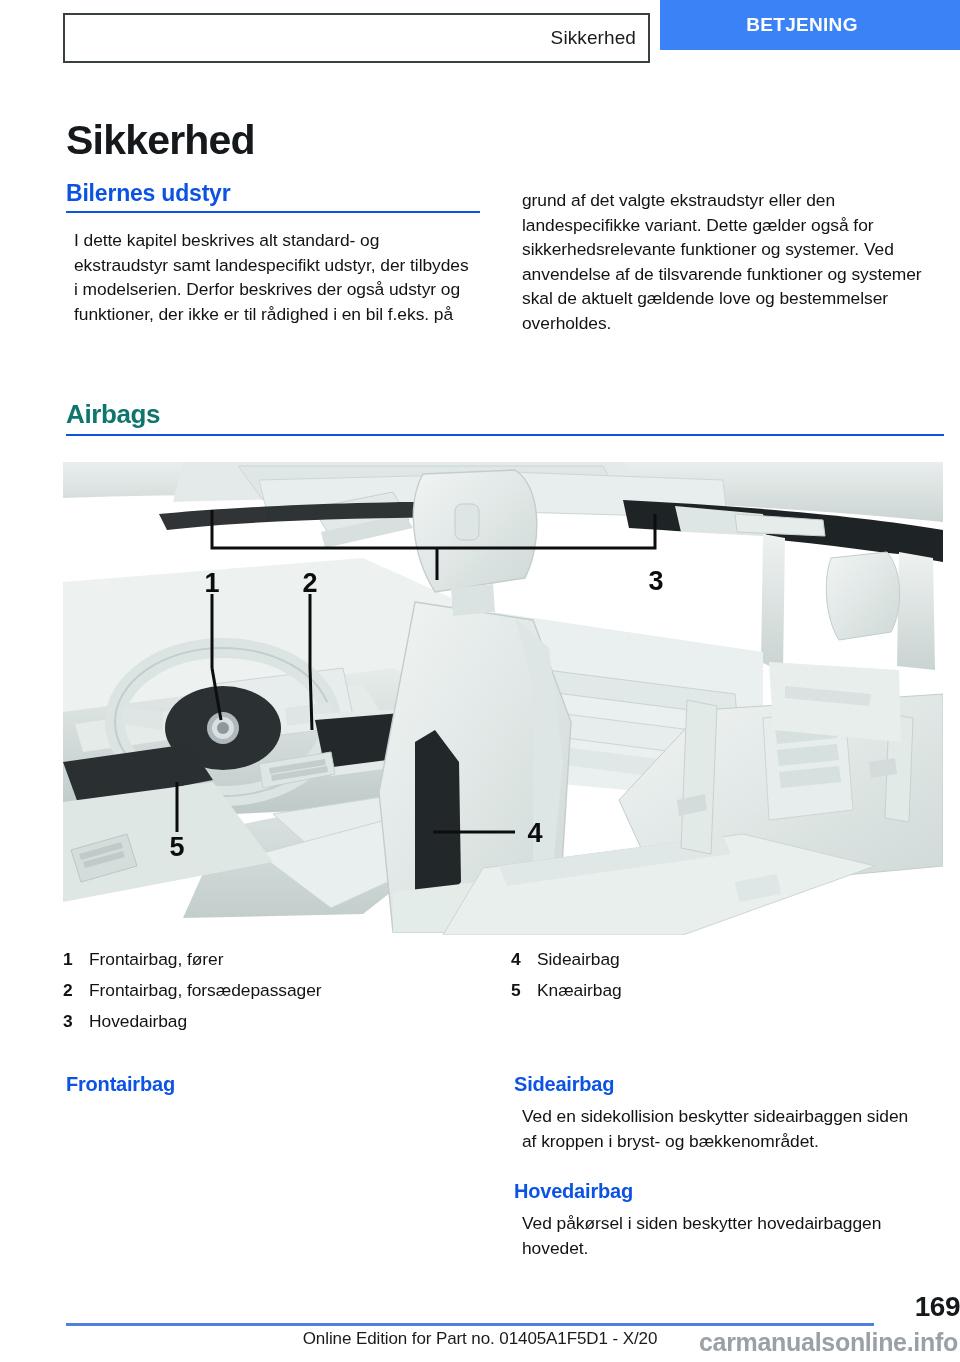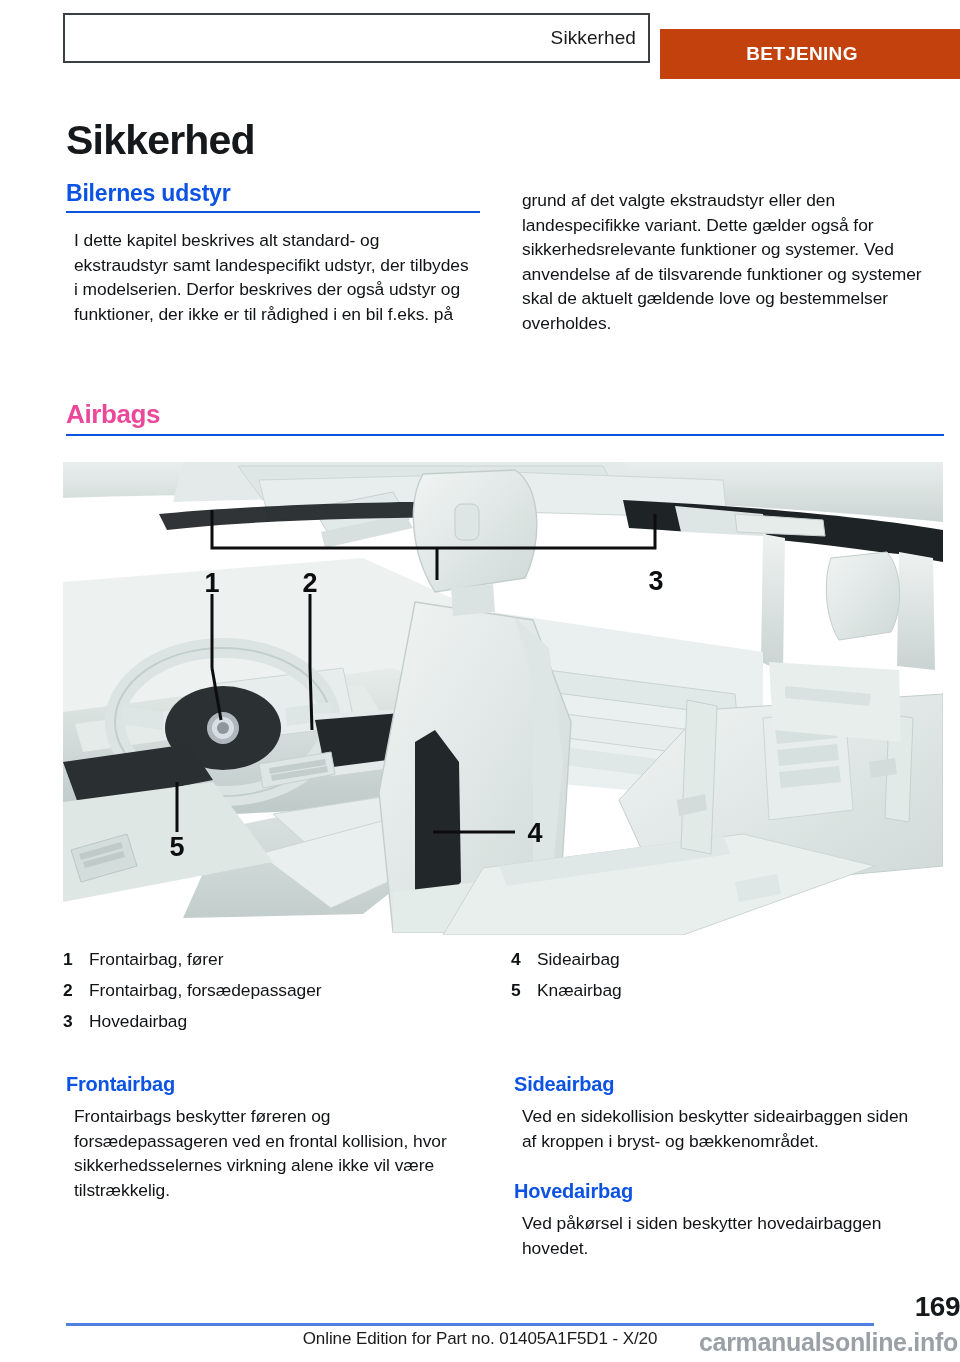--- a/index.html
+++ b/index.html
@@ -40,24 +40,24 @@
   }
   #header-chapter-label {
     font-size: 19px;
     color: #1b1b1b;
     letter-spacing: 0.1px;
     white-space: nowrap;
   }
   #header-section-tab {
     position: absolute;
     left: 660px;
-    top: 29px;
+    top: 0;
     width: 300px;
     height: 50px;
-    background: #c2410c;
+    background: #3b82f6;
     display: flex;
     align-items: center;
     justify-content: center;
   }
   #header-section-label {
     color: #ffffff;
     font-size: 19px;
     font-weight: bold;
     letter-spacing: 0.3px;
     white-space: nowrap;
@@ -136,21 +136,21 @@
   #airbags-heading-wrap {
     position: absolute;
     left: 66px;
     top: 330px;
     width: 878px;
   }
   #airbags-heading {
     margin: 0;
     font-size: 26px;
     font-weight: bold;
-    color: #ec4899;
+    color: #0f766e;
     letter-spacing: -0.4px;
     line-height: 1.15;
     padding-bottom: 4px;
     border-bottom: 2px solid #0c53e4;
   }
 
   
   #airbag-illustration {
     position: absolute;
     left: 63px;
@@ -469,21 +469,20 @@
         <span class="legend-num">5</span>
         <span class="legend-label">Knæairbag</span>
       </div>
     </div>
   </div>
 
   <div id="bottom-columns">
     <div class="bcol-left">
       <div class="text-block">
         <h3 class="blue-heading">Frontairbag</h3>
-        <p class="body-text">Frontairbags beskytter føreren og forsædepassageren ved en frontal kollision, hvor sikkerhedsselernes virkning alene ikke vil være tilstrækkelig.</p>
       </div>
     </div>
     <div class="bcol-right">
       <div class="text-block">
         <h3 class="blue-heading">Sideairbag</h3>
         <p class="body-text">Ved en sidekollision beskytter sideairbaggen siden af kroppen i bryst- og bækkenområdet.</p>
       </div>
       <div class="text-block">
         <h3 class="blue-heading">Hovedairbag</h3>
         <p class="body-text">Ved påkørsel i siden beskytter hovedairbaggen hovedet.</p>

